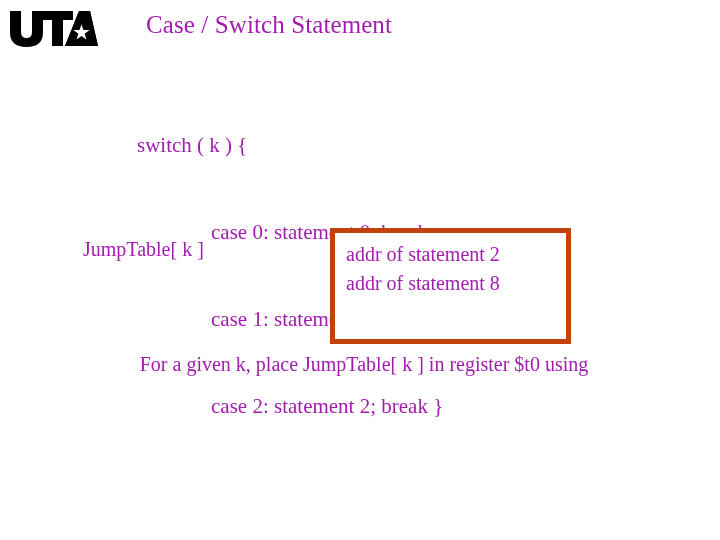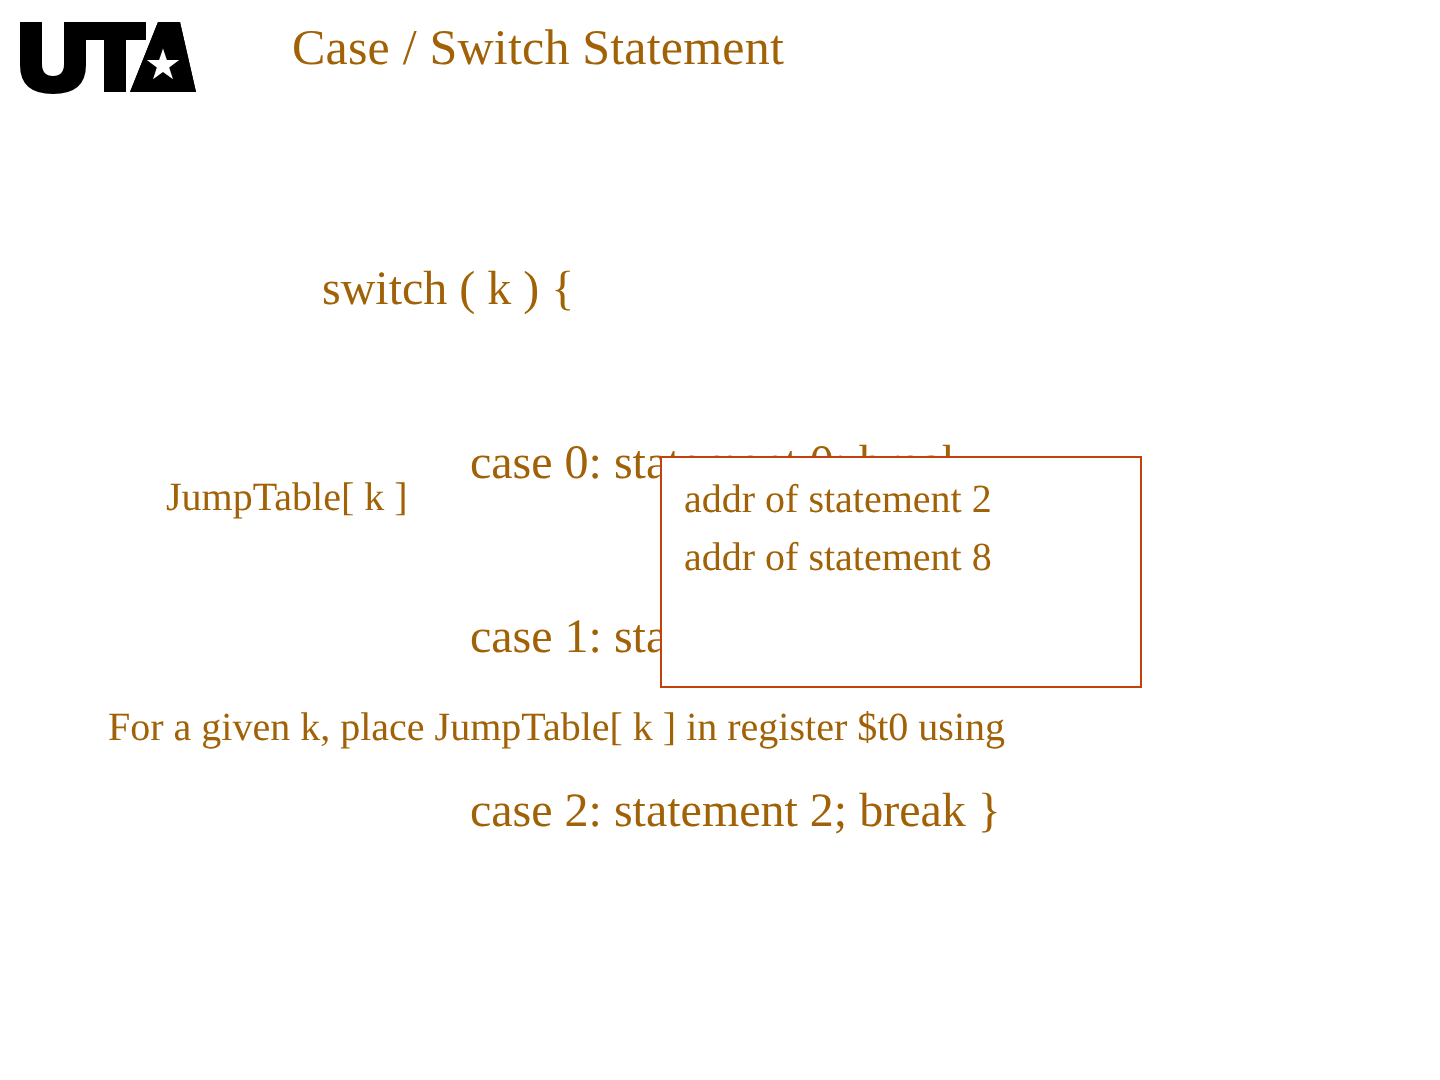--- a/index.html
+++ b/index.html
@@ -7,21 +7,21 @@
     padding: 0;
     background: #ffffff;
   }
   #slide {
     position: relative;
     width: 720px;
     height: 472px;
     background: #ffffff;
     overflow: hidden;
     font-family: "Liberation Serif", "DejaVu Serif", serif;
-    color: #a16207;
+    color: #a21caf;
   }
 
   
   #uta-logo {
     position: absolute;
     left: 9px;
     top: 11px;
     width: 90px;
     height: 36px;
   }
@@ -34,23 +34,23 @@
     top: 10px;
     font-size: 25px;
     line-height: 30px;
     white-space: nowrap;
     letter-spacing: 0.1px;
   }
 
   
   #code-block {
     position: absolute;
-    left: 161px;
+    left: 137px;
     top: 73px;
-    font-size: 24px;
+    font-size: 21px;
     line-height: 29px;
     white-space: pre;
   }
   .code-line { white-space: pre; }
   .code-line.indented { padding-left: 74px; }
 
   
   #jumptable-label {
     position: absolute;
     left: 83px;
@@ -60,21 +60,21 @@
     white-space: nowrap;
   }
 
   
   #jumptable-box {
     position: absolute;
     left: 330px;
     top: 228px;
     width: 241px;
     height: 116px;
-    border: 1px solid #c2410c;
+    border: 5px solid #c2410c;
     box-sizing: border-box;
     background: #ffffff;
   }
   #jumptable-entries {
     position: absolute;
     left: 11px;
     top: 7px;
     font-size: 20px;
     line-height: 29px;
     white-space: nowrap;
@@ -83,21 +83,21 @@
 
   
   #bottom-note {
     position: absolute;
     left: 54px;
     top: 350px;
     width: 620px;
     font-size: 20px;
     line-height: 29px;
   }
-  .note-line { white-space: pre; }
+  .note-line { white-space: pre; text-align: center; }
 </style>
 </head>
 <body>
 
 <div id="slide">
 
   <div id="uta-logo">
     <svg width="90" height="36" viewBox="0 0 90 36" xmlns="http://www.w3.org/2000/svg">
 
       <path d="M1,0 L12,0 L12,21 Q12,27 17.5,27 Q23,27 23,21 L23,0 L34,0 L34,21.5 Q34,36 17.5,36 Q1,36 1,21.5 Z" fill="#000000"></path>

